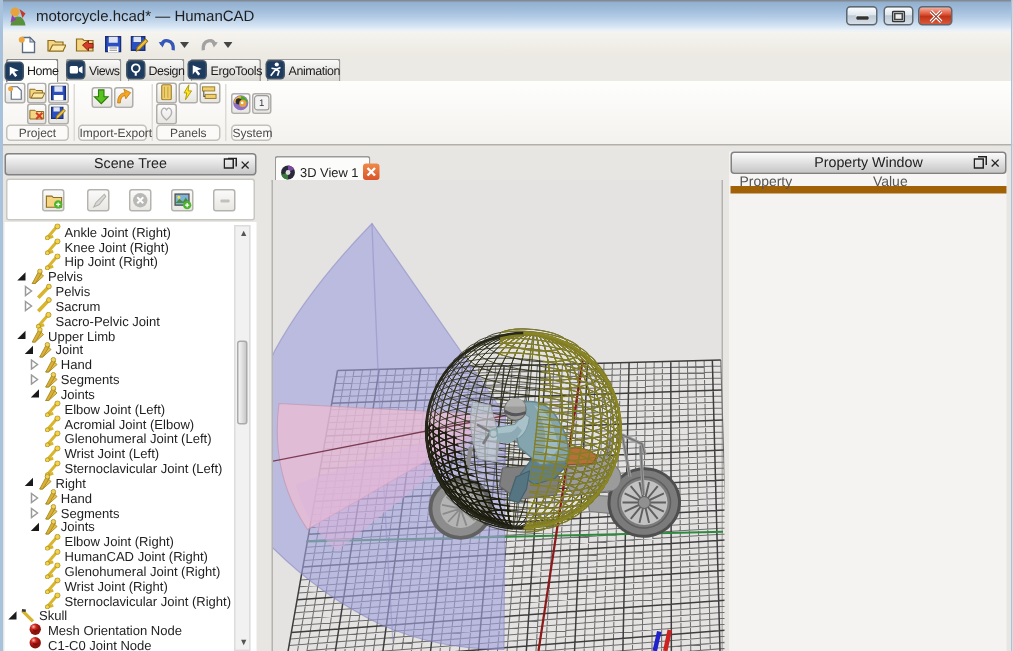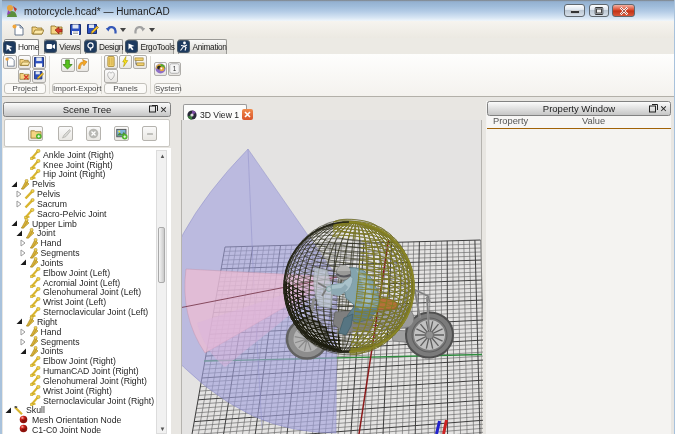--- a/index.html
+++ b/index.html
@@ -37,21 +37,21 @@
 .trow .tlb{position:absolute;top:-0.5px;font-size:8.7px;color:#1f1f1f;white-space:nowrap}
 
 #tsb{left:156px;top:150px;width:11px;height:284px;background:#f1f1f1;border:1px solid #dcdcdc}
 #tsb .thumb{position:absolute;left:1px;top:76px;width:7px;height:56px;background:linear-gradient(90deg,#f5f5f5,#c9c9c9);border:1px solid #aaa;border-radius:2px}
 
 #vptab{left:183px;top:104px;width:64px;height:16px;background:#fcfcfb;border:1px solid #9a9a9a;border-bottom:none;border-radius:2px 2px 0 0;display:flex;align-items:flex-end;padding:0 3px}
 #vpline{left:181px;top:119.5px;width:301px;height:1px;background:#9a9a9a}
 #vp{left:181px;top:120px;width:301px;height:314px;background:#e4e3e2;border-left:1px solid #b5b3af;border-right:1px solid #b5b3af}
 
 #prop{left:486px;top:101px;width:185px;height:333px;background:#f4f3f1}
-#phead{left:487px;top:116px;width:184px;height:13px;background:#f7f6f5;border-bottom:1px solid #a16207;font-size:9.3px;color:#555}
+#phead{left:487px;top:116px;width:184px;height:13px;background:#f7f6f5;border-bottom:5px solid #a16207;font-size:9.3px;color:#555}
 </style></head><body>
 <div class="abs" id="title">
     <span class="abs txt">motorcycle.hcad* — HumanCAD</span>
 <svg class="abs" style="left:5px;top:4px" width="14" height="14" viewBox="0 0 14 14">
       <circle cx="5" cy="4" r="3" fill="#e8a33d"></circle>
       <path d="M2 13q1-6 5-6q4 0 5 6z" fill="#5a8f3c"></path>
       <path d="M8 2l4 3-2 3z" fill="#c0392b"></path>
       <path d="M3 6l3 3-4 2z" fill="#8e44ad"></path>
     </svg>
 </div>
@@ -441,21 +441,21 @@
     </div>
     <div class="trow" style="top:130.0px">
       <span class="tic" style="left:27px">
         <svg width="11" height="11" viewBox="0 0 11 11">
           <path d="M1.5 9.5L8 2" stroke="#d9b52e" stroke-width="2"></path>
           <path d="M1 9.8L5.5 8.6" stroke="#d9b52e" stroke-width="2"></path>
           <circle cx="8.3" cy="1.9" r="1.7" fill="#f2d44a" stroke="#a8891f" stroke-width="0.5"></circle>
           <circle cx="1.6" cy="9.6" r="1.4" fill="#f2d44a" stroke="#a8891f" stroke-width="0.5"></circle>
         </svg>
       </span>
-      <span class="tlb" style="left:40px">Acromial Joint (Left)</span>
+      <span class="tlb" style="left:40px">Acromial Joint (Elbow)</span>
     </div>
     <div class="trow" style="top:139.8px">
       <span class="tic" style="left:27px">
         <svg width="11" height="11" viewBox="0 0 11 11">
           <path d="M1.5 9.5L8 2" stroke="#d9b52e" stroke-width="2"></path>
           <path d="M1 9.8L5.5 8.6" stroke="#d9b52e" stroke-width="2"></path>
           <circle cx="8.3" cy="1.9" r="1.7" fill="#f2d44a" stroke="#a8891f" stroke-width="0.5"></circle>
           <circle cx="1.6" cy="9.6" r="1.4" fill="#f2d44a" stroke="#a8891f" stroke-width="0.5"></circle>
         </svg>
       </span>

